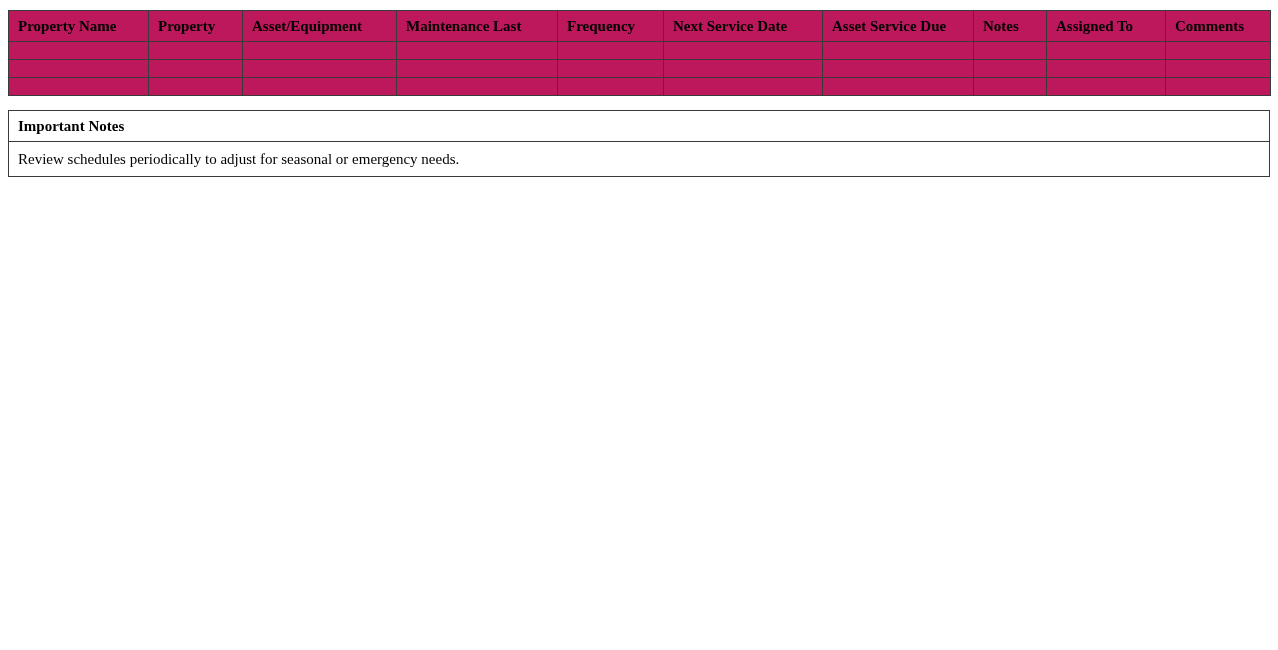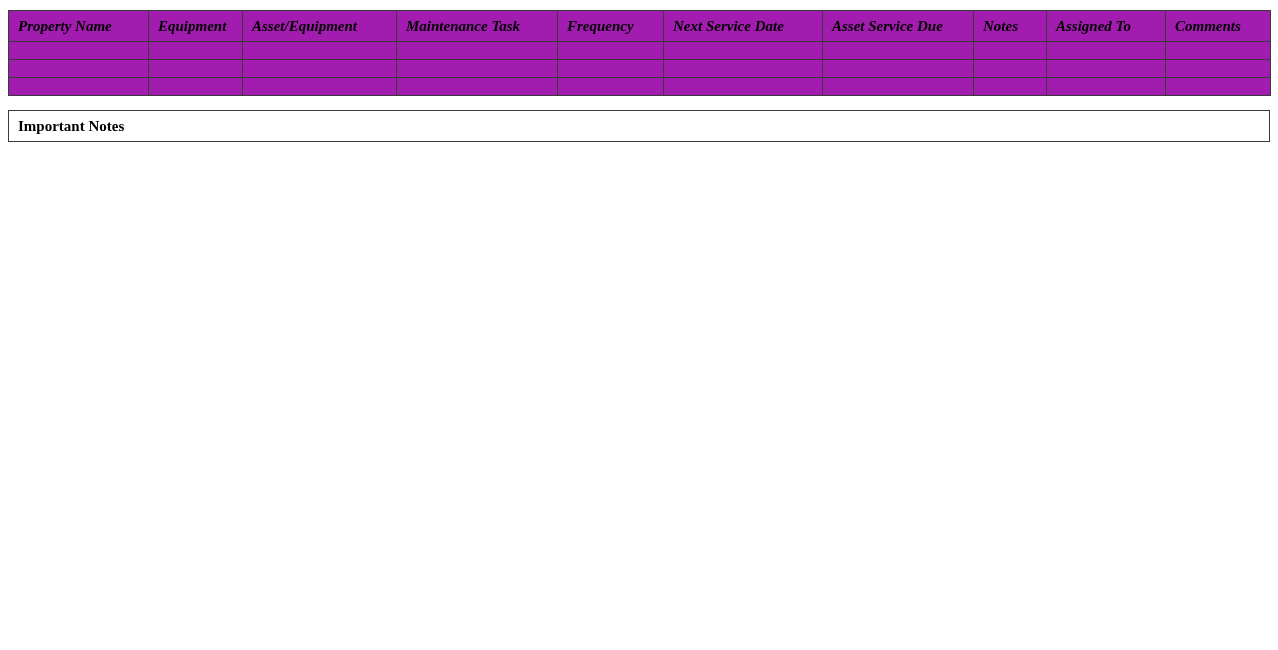--- a/index.html
+++ b/index.html
@@ -28,22 +28,21 @@
     border-collapse: collapse;
     table-layout: fixed;
     width: 1262px;
     background: #ffffff;
   }
   table.sheet th,
   table.sheet td {
     border: 1px solid #3a3a3a;
     padding: 0;
     vertical-align: middle;
-    background: #a21caf;
-    font-style: italic;
+    background: #be185d;
   }
   table.sheet thead th {
     height: 30px;
     font-size: 15px;
     font-weight: bold;
     text-align: left;
     padding: 0 0 0 9px;
     white-space: nowrap;
     line-height: 30px;
   }
@@ -106,23 +105,23 @@
         <col class="c4">
       <col class="c5">
         <col class="c6">
         <col class="c7">
         <col class="c8">
         <col class="c9">
     </colgroup>
     <thead>
       <tr>
         <th>Property Name</th>
-        <th>Equipment</th>
+        <th>Property</th>
         <th>Asset/Equipment</th>
-        <th>Maintenance Task</th>
+        <th>Maintenance Last</th>
         <th>Frequency</th>
         <th>Next Service Date</th>
         <th>Asset Service Due</th>
         <th>Notes</th>
         <th>Assigned To</th>
         <th>Comments</th>
       </tr>
     </thead>
     <tbody>
       <tr>
@@ -163,17 +162,20 @@
       </tr>
     </tbody>
   </table>
 
   <div class="notes-wrap">
     <table class="notes">
       <tbody>
         <tr>
           <td class="notes-head">Important Notes</td>
         </tr>
+        <tr>
+          <td>Review schedules periodically to adjust for seasonal or emergency needs.</td>
+        </tr>
       </tbody>
     </table>
   </div>
 
 </div>
 
 </body></html>

